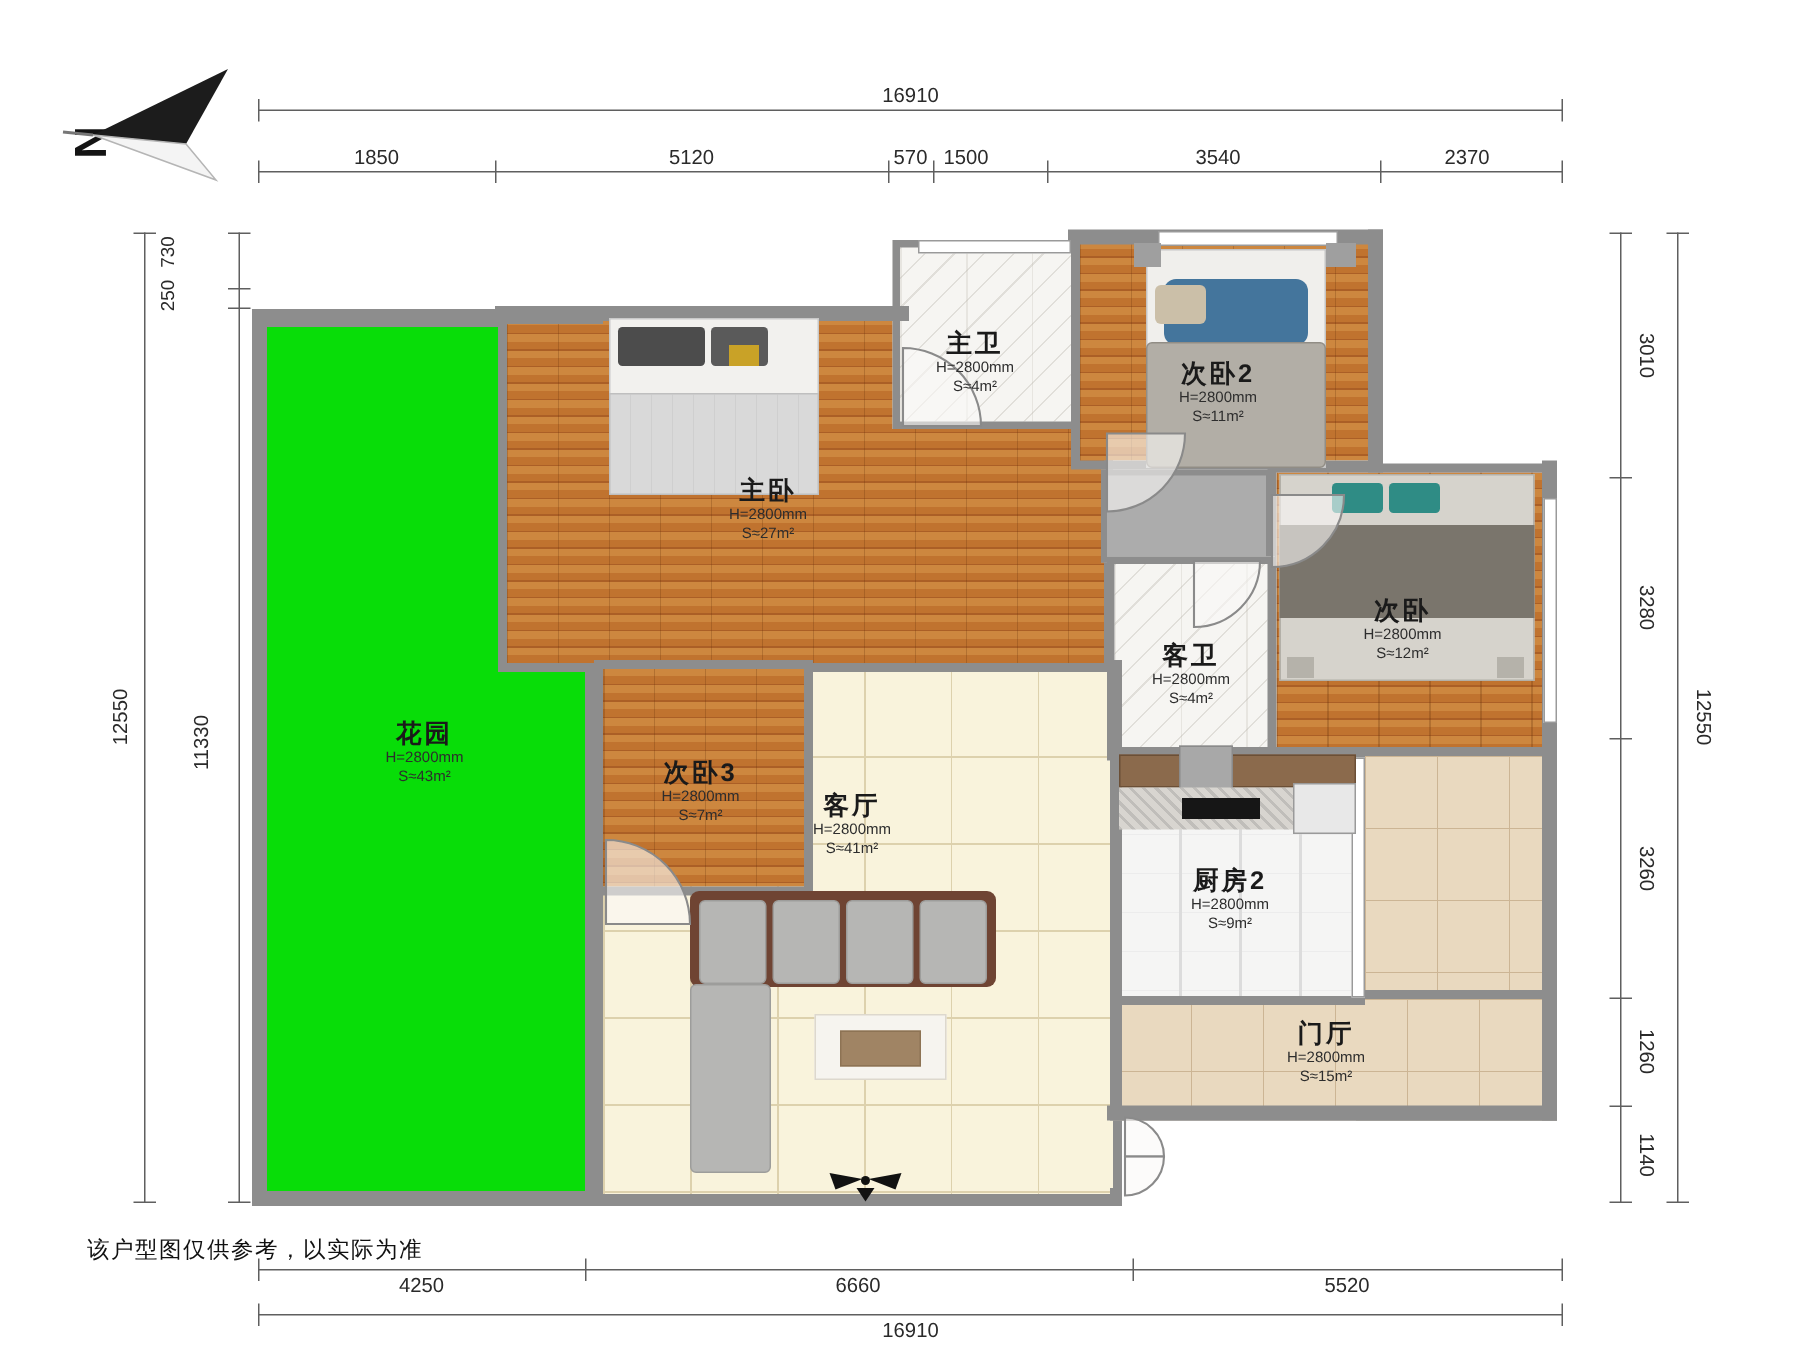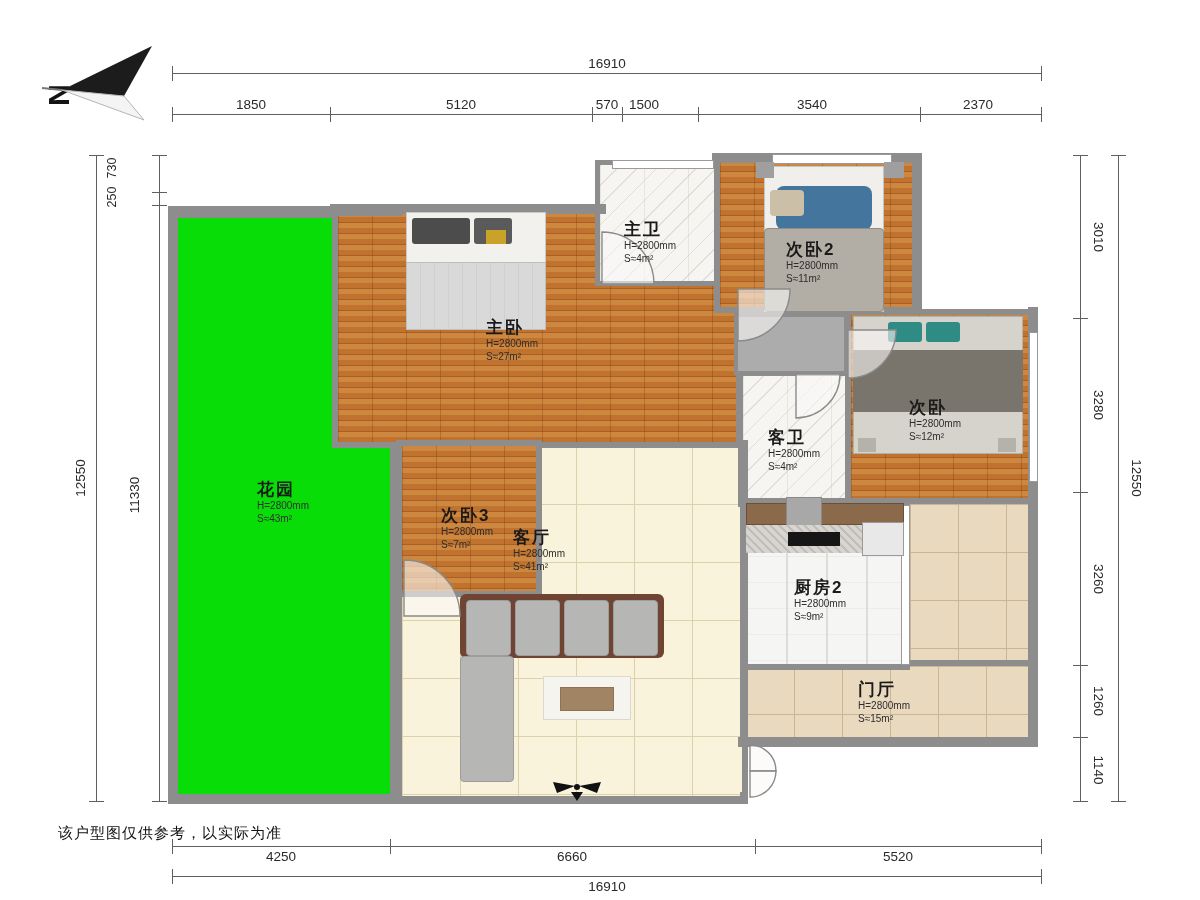--- a/index.html
+++ b/index.html
@@ -20,21 +20,21 @@
   .tile-kitchen{background:
       repeating-linear-gradient(90deg, #dcdcdc 0 2px, transparent 2px 40px),
       repeating-linear-gradient(180deg, #ececec 0 1px, transparent 1px 26px), #f5f5f4;}
   .marble{background:
       repeating-linear-gradient(135deg, rgba(185,181,172,.35) 0 1px, transparent 1px 14px),
       repeating-linear-gradient(90deg, #e7e5e0 0 1px, transparent 1px 44px), #f6f5f2;}
   .gray-area{background:#acacac;}
   .wall{position:absolute;background:#8d8d8d;}
   .window{position:absolute;background:#ffffff;border:1px solid #9a9a9a;}
   
-  .label{position:absolute;transform:translate(-50%,-50%);z-index:30;line-height:1.25;}
+  .label{position:absolute;transform:translate(-50%,-50%);text-align:center;z-index:30;line-height:1.25;}
   .label .nm{font-size:17px;font-weight:700;letter-spacing:2px;color:#1a1a1a;}
   .label .sub{font-size:10px;color:#2d2d2d;}
   
   .dim{position:absolute;background:#5f5f5f;}
   .tick{position:absolute;background:#5f5f5f;}
   .dimlabel{position:absolute;font-size:13.5px;color:#2a2a2a;white-space:nowrap;
             transform:translate(-50%,-100%);padding:0 2px;}
   .dimlabel.below{transform:translate(-50%,8%);}
   .dimlabel.vl{transform:translate(-50%,-50%) rotate(-90deg);}
   .dimlabel.vr{transform:translate(-50%,-50%) rotate(90deg);}
@@ -170,21 +170,21 @@
   <div class="label" style="left:283px;top:502px">
     <div class="nm">花园</div>
     <div class="sub">H=2800mm</div>
     <div class="sub">S≈43m²</div>
   </div>
   <div class="label" style="left:467px;top:528px">
     <div class="nm">次卧3</div>
     <div class="sub">H=2800mm</div>
     <div class="sub">S≈7m²</div>
   </div>
-  <div class="label" style="left:539px;top:550px">
+  <div class="label" style="left:568px;top:550px">
     <div class="nm">客厅</div>
     <div class="sub">H=2800mm</div>
     <div class="sub">S≈41m²</div>
   </div>
   <div class="label" style="left:820px;top:600px">
     <div class="nm">厨房2</div>
     <div class="sub">H=2800mm</div>
     <div class="sub">S≈9m²</div>
   </div>
   <div class="label" style="left:884px;top:702px">

